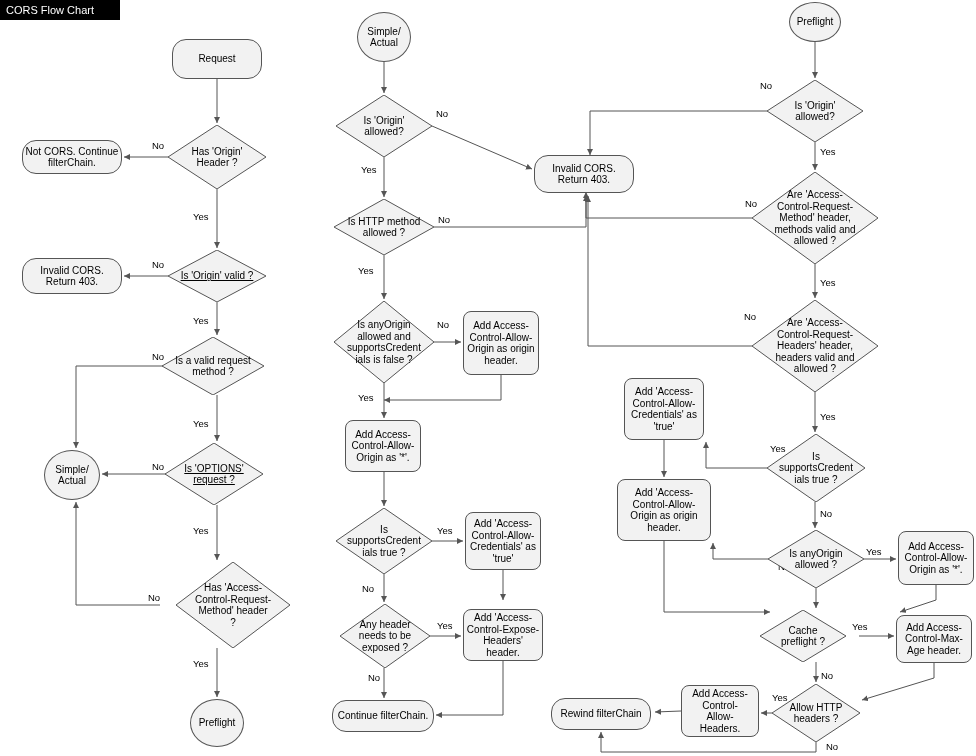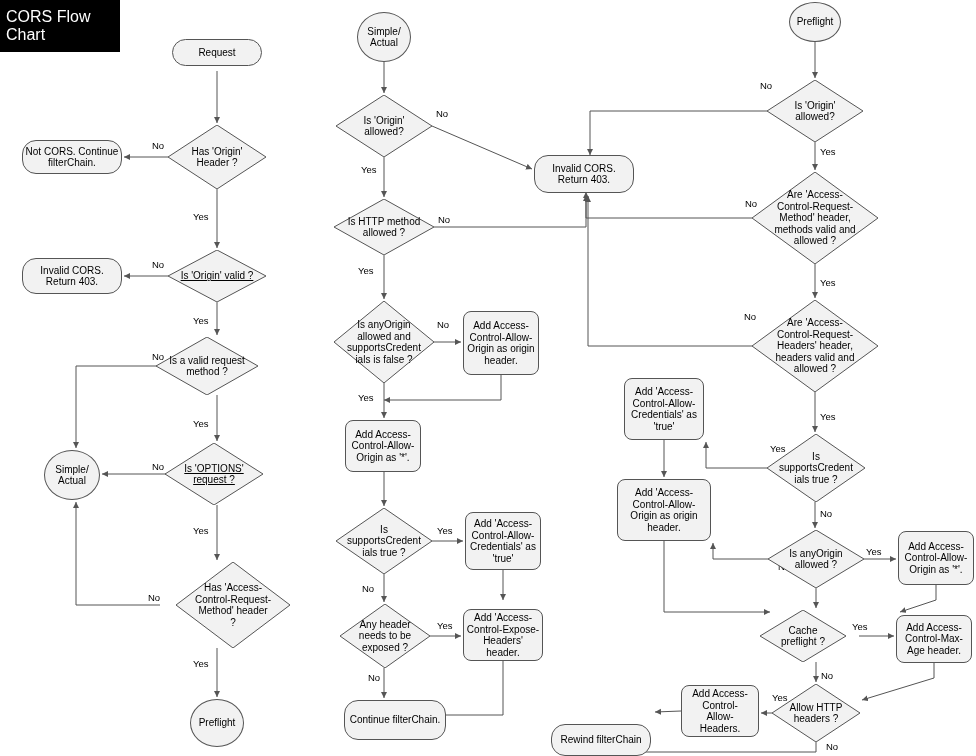--- a/index.html
+++ b/index.html
@@ -73,28 +73,28 @@
     font-size: 9.5px;
     color: #000;
     background: transparent;
     white-space: nowrap;
   }
   .title-box {
     position: absolute;
     left: 0;
     top: 0;
     width: 120px;
-    height: 52px;
+    height: 20px;
     background: #000;
     color: #fff;
     display: flex;
     align-items: center;
     padding-left: 6px;
     box-sizing: border-box;
-    font-size: 16px;
+    font-size: 11px;
   }
 </style>
 </head>
 <body>
 
 <div id="canvas">
 
   <svg id="svg-layer" xmlns="http://www.w3.org/2000/svg">
     <defs>
       <marker id="arrow" markerWidth="8" markerHeight="8" refX="6" refY="3" orient="auto" markerUnits="strokeWidth">
@@ -150,21 +150,21 @@
       <path d="M816,662 L816,682"></path>
       <path d="M934,663 L934,678 L862,700"></path>
       <path d="M772,713 L761,713"></path>
       <path d="M681,711 L655,712"></path>
       <path d="M816,742 L816,752 L601,752 L601,732"></path>
     </g>
   </svg>
 
   <div class="title-box">CORS Flow Chart</div>
 
-  <div class="node round" style="left:172px;top:39px;width:90px;height:27px;">Request</div>
+  <div class="node round" style="left:172px;top:39px;width:90px;height:40px;">Request</div>
 
   <div class="node round" style="left:22px;top:140px;width:100px;height:34px;">Not CORS. Continue
 filterChain.</div>
 
   <div class="node diamond" style="left:168px;top:125px;width:98px;height:64px;">
     <svg class="dshape" viewBox="0 0 98 64" preserveAspectRatio="none">
         <polygon points="49,0 98,32 49,64 0,32" fill="#f2f2f2" stroke="#555" stroke-width="1" vector-effect="non-scaling-stroke"></polygon>
       </svg>
     <span class="dlabel">Has 'Origin'
 Header ?</span>
@@ -173,21 +173,21 @@
   <div class="node diamond" style="left:168px;top:250px;width:98px;height:52px;text-decoration:underline;">
     <svg class="dshape" viewBox="0 0 98 52" preserveAspectRatio="none">
         <polygon points="49,0 98,26 49,52 0,26" fill="#f2f2f2" stroke="#555" stroke-width="1" vector-effect="non-scaling-stroke"></polygon>
       </svg>
     <span class="dlabel">Is 'Origin' valid ?</span>
   </div>
 
   <div class="node round" style="left:22px;top:258px;width:100px;height:36px;">Invalid CORS.
 Return 403.</div>
 
-  <div class="node diamond" style="left:156px;top:337px;width:102px;height:58px;">
+  <div class="node diamond" style="left:162px;top:337px;width:102px;height:58px;">
     <svg class="dshape" viewBox="0 0 102 58" preserveAspectRatio="none">
         <polygon points="51,0 102,29 51,58 0,29" fill="#f2f2f2" stroke="#555" stroke-width="1" vector-effect="non-scaling-stroke"></polygon>
       </svg>
     <span class="dlabel">Is a valid request
 method ?</span>
   </div>
 
   <div class="node diamond" style="left:165px;top:443px;width:98px;height:62px;text-decoration:underline;">
     <svg class="dshape" viewBox="0 0 98 62" preserveAspectRatio="none">
         <polygon points="49,0 98,31 49,62 0,31" fill="#f2f2f2" stroke="#555" stroke-width="1" vector-effect="non-scaling-stroke"></polygon>
@@ -272,21 +272,21 @@
       </svg>
     <span class="dlabel">Any header
 needs to be
 exposed ?</span>
   </div>
 
   <div class="node rect" style="left:463px;top:609px;width:80px;height:52px;">Add 'Access-
 Control-Expose-
 Headers' header.</div>
 
-  <div class="node round" style="left:344px;top:700px;width:102px;height:40px;">Continue filterChain.</div>
+  <div class="node round" style="left:332px;top:700px;width:102px;height:32px;">Continue filterChain.</div>
 
   <div class="node ellipse" style="left:789px;top:2px;width:52px;height:40px;">Preflight</div>
 
   <div class="node diamond" style="left:767px;top:80px;width:96px;height:62px;">
     <svg class="dshape" viewBox="0 0 96 62" preserveAspectRatio="none">
         <polygon points="48,0 96,31 48,62 0,31" fill="#f2f2f2" stroke="#555" stroke-width="1" vector-effect="non-scaling-stroke"></polygon>
       </svg>
     <span class="dlabel">Is 'Origin'
 allowed?</span>
   </div>
@@ -362,21 +362,21 @@
       </svg>
     <span class="dlabel">Allow HTTP
 headers ?</span>
   </div>
 
   <div class="node rect" style="left:681px;top:685px;width:78px;height:52px;">Add Access-
 Control-
 Allow-
 Headers.</div>
 
-  <div class="node round" style="left:551px;top:698px;width:100px;height:32px;margin-top:26px;">Rewind filterChain</div>
+  <div class="node round" style="left:551px;top:698px;width:100px;height:32px;">Rewind filterChain</div>
 
   <div class="edge-label" style="left:152px;top:140px;">No</div>
   <div class="edge-label" style="left:193px;top:211px;">Yes</div>
   <div class="edge-label" style="left:152px;top:259px;">No</div>
   <div class="edge-label" style="left:193px;top:315px;">Yes</div>
   <div class="edge-label" style="left:152px;top:351px;">No</div>
   <div class="edge-label" style="left:193px;top:418px;">Yes</div>
   <div class="edge-label" style="left:152px;top:461px;">No</div>
   <div class="edge-label" style="left:193px;top:525px;">Yes</div>
   <div class="edge-label" style="left:148px;top:592px;">No</div>

